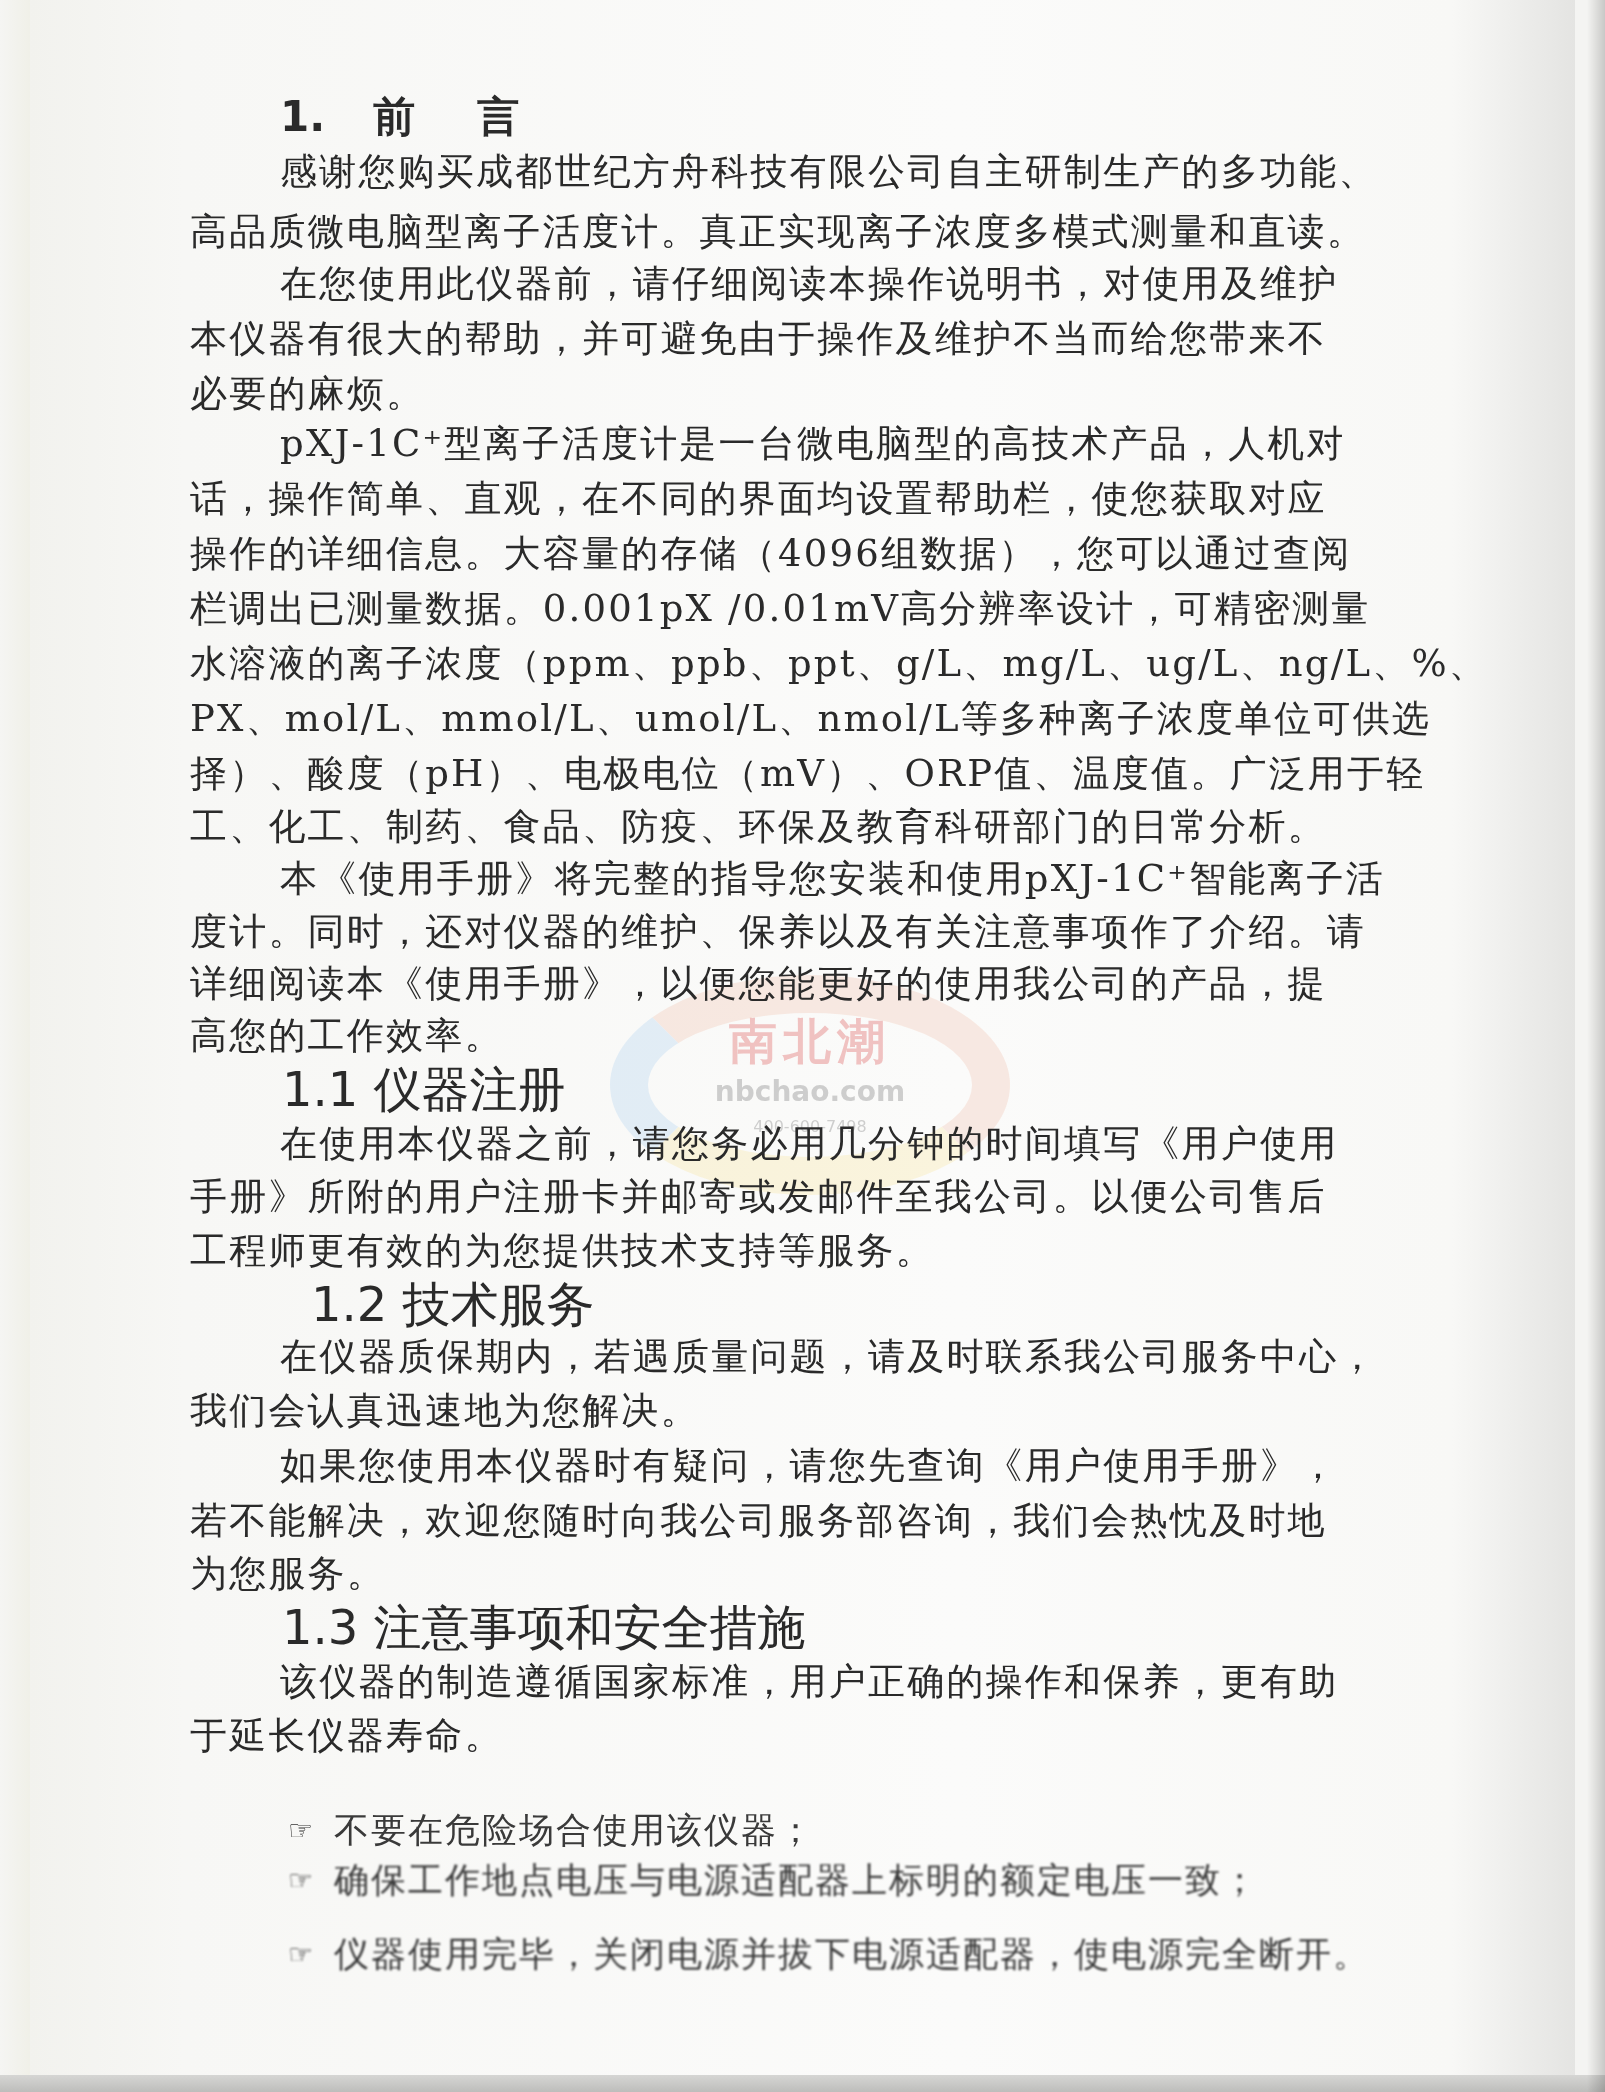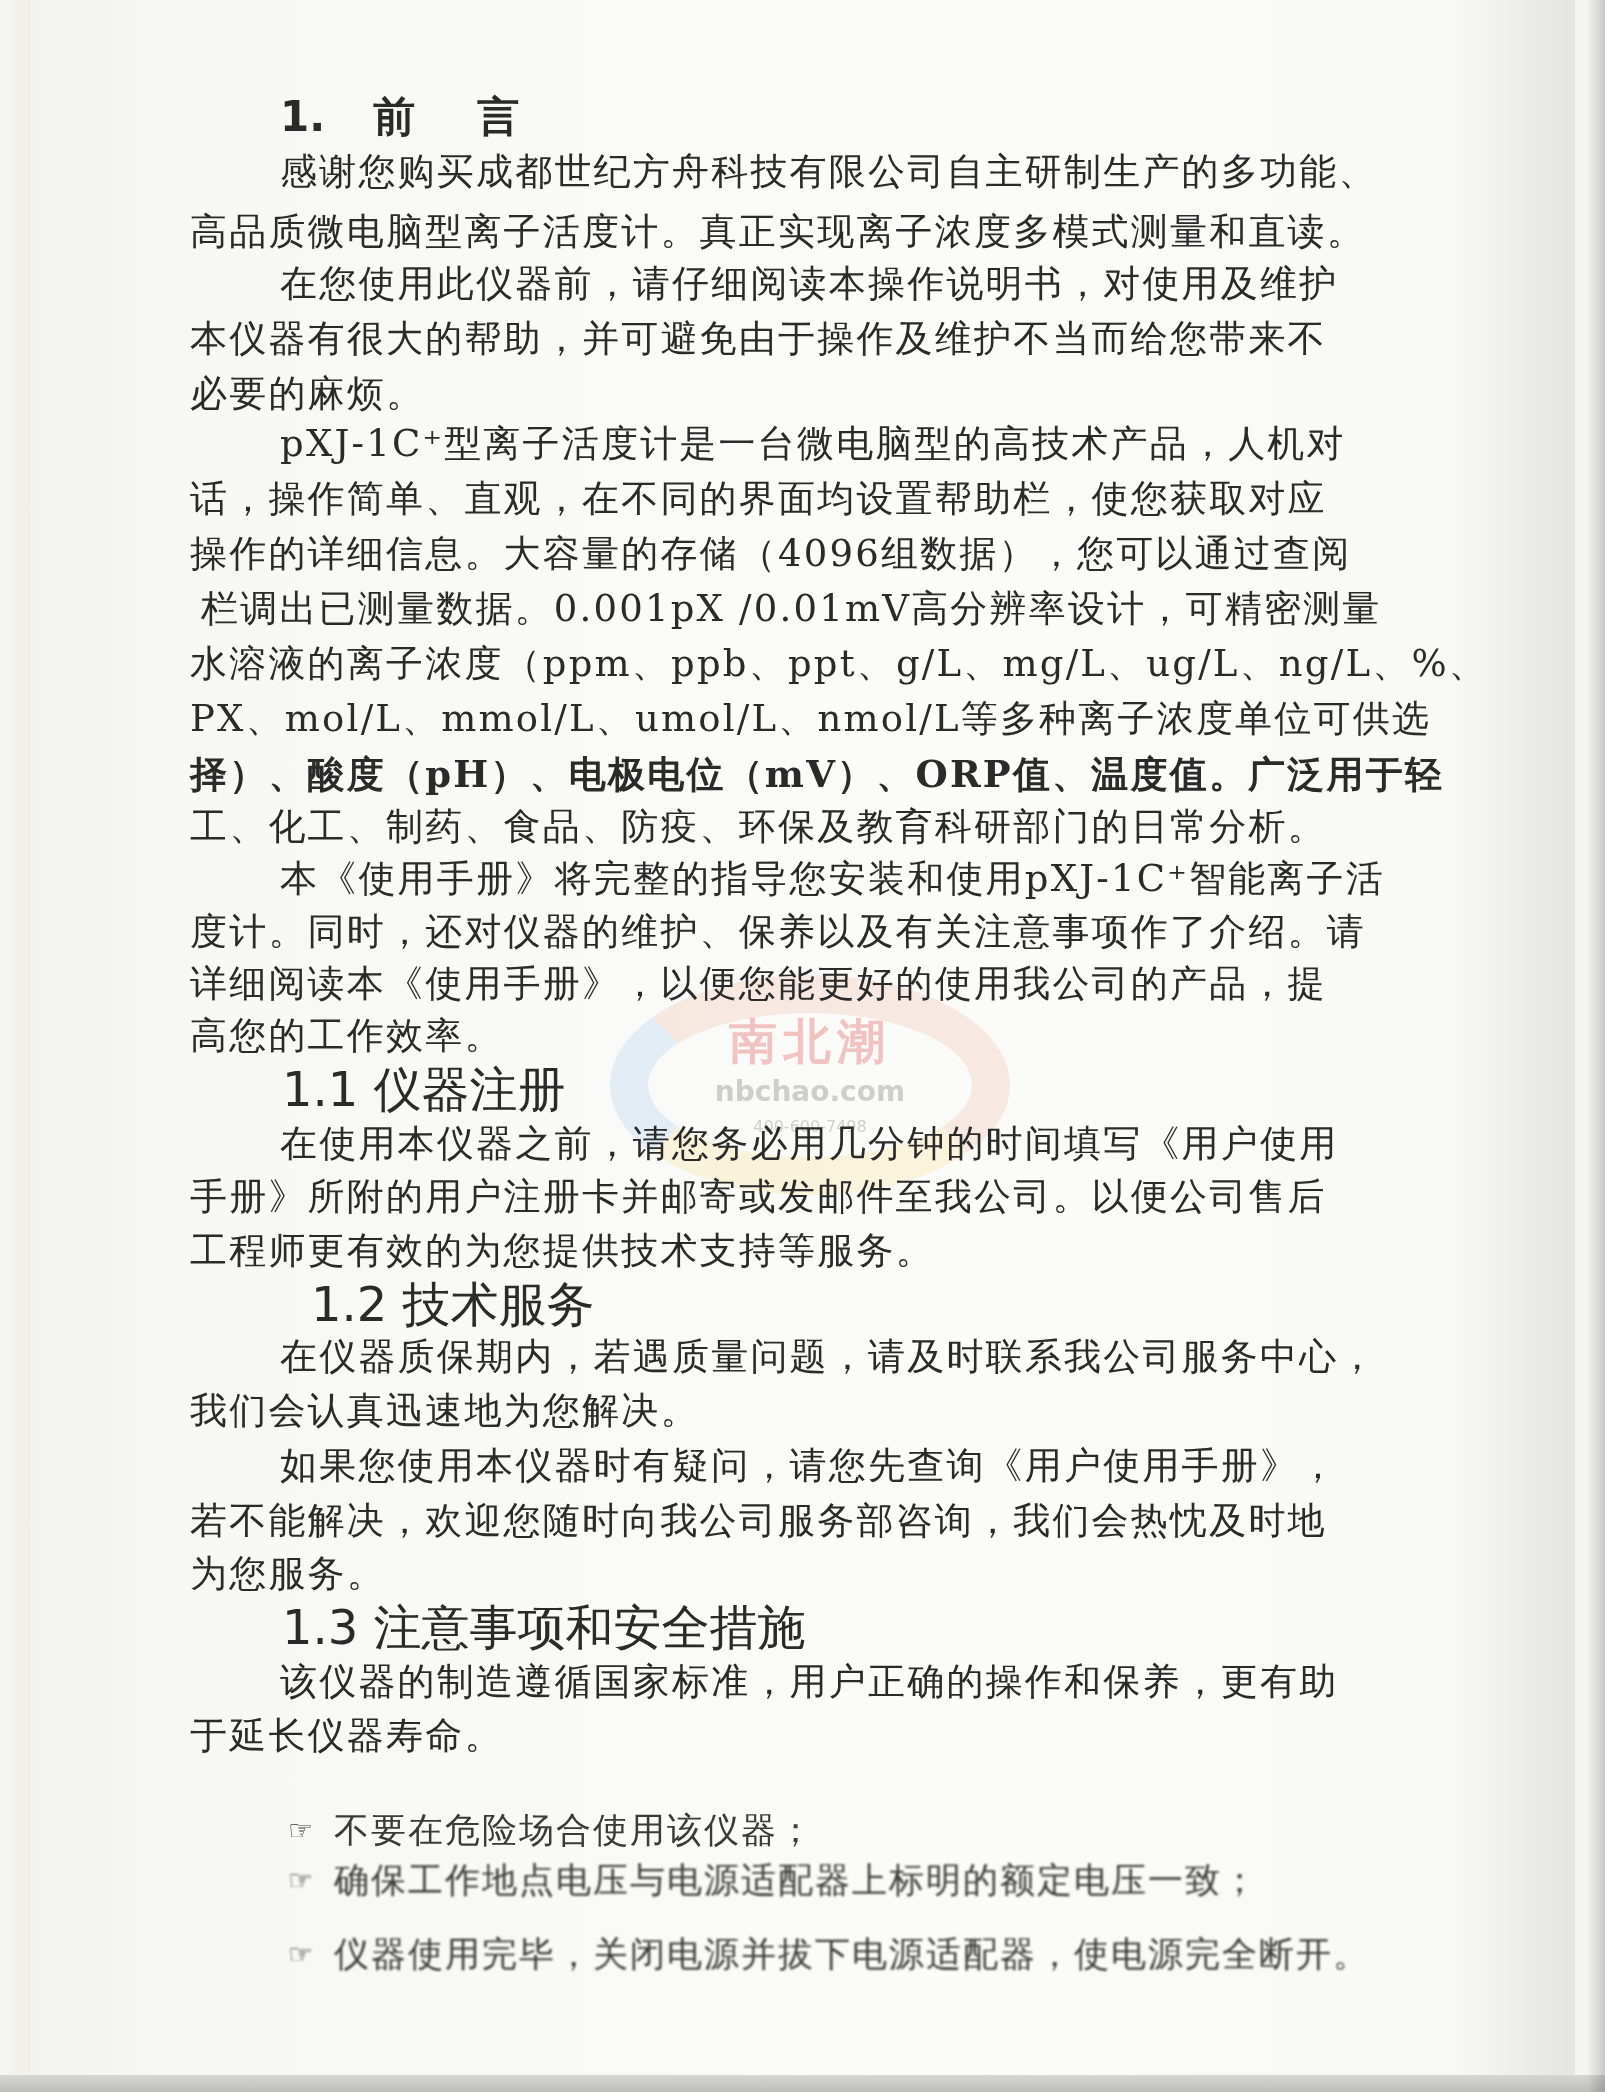--- a/index.html
+++ b/index.html
@@ -104,24 +104,24 @@
   <div class="line indent" style="top:58px;">感谢您购买成都世纪方舟科技有限公司自主研制生产的多功能、</div>
   <div class="line" style="top:118px;">高品质微电脑型离子活度计。真正实现离子浓度多模式测量和直读。</div>
 
   <div class="line indent" style="top:170px;">在您使用此仪器前，请仔细阅读本操作说明书，对使用及维护</div>
   <div class="line" style="top:225px;">本仪器有很大的帮助，并可避免由于操作及维护不当而给您带来不</div>
   <div class="line" style="top:280px;">必要的麻烦。</div>
 
   <div class="line indent" style="top:330px;">pXJ-1C⁺型离子活度计是一台微电脑型的高技术产品，人机对</div>
   <div class="line" style="top:385px;">话，操作简单、直观，在不同的界面均设置帮助栏，使您获取对应</div>
   <div class="line" style="top:440px;">操作的详细信息。大容量的存储（4096组数据），您可以通过查阅</div>
-  <div class="line" style="top:495px;margin-left:11px;">栏调出已测量数据。0.001pX /0.01mV高分辨率设计，可精密测量</div>
+  <div class="line" style="top:495px;">栏调出已测量数据。0.001pX /0.01mV高分辨率设计，可精密测量</div>
   <div class="line" style="top:550px;">水溶液的离子浓度（ppm、ppb、ppt、g/L、mg/L、ug/L、ng/L、%、</div>
   <div class="line" style="top:605px;">PX、mol/L、mmol/L、umol/L、nmol/L等多种离子浓度单位可供选</div>
-  <div class="line" style="top:660px;font-weight:bold;">择）、酸度（pH）、电极电位（mV）、ORP值、温度值。广泛用于轻</div>
+  <div class="line" style="top:660px;">择）、酸度（pH）、电极电位（mV）、ORP值、温度值。广泛用于轻</div>
   <div class="line" style="top:713px;">工、化工、制药、食品、防疫、环保及教育科研部门的日常分析。</div>
 
   <div class="line indent" style="top:765px;">本《使用手册》将完整的指导您安装和使用pXJ-1C⁺智能离子活</div>
   <div class="line" style="top:818px;">度计。同时，还对仪器的维护、保养以及有关注意事项作了介绍。请</div>
   <div class="line" style="top:870px;">详细阅读本《使用手册》，以便您能更好的使用我公司的产品，提</div>
   <div class="line" style="top:922px;">高您的工作效率。</div>
 
   <div class="h2" style="top:975px;">1.1 仪器注册</div>
   <div class="line indent" style="top:1030px;">在使用本仪器之前，请您务必用几分钟的时间填写《用户使用</div>
   <div class="line" style="top:1083px;">手册》所附的用户注册卡并邮寄或发邮件至我公司。以便公司售后</div>

